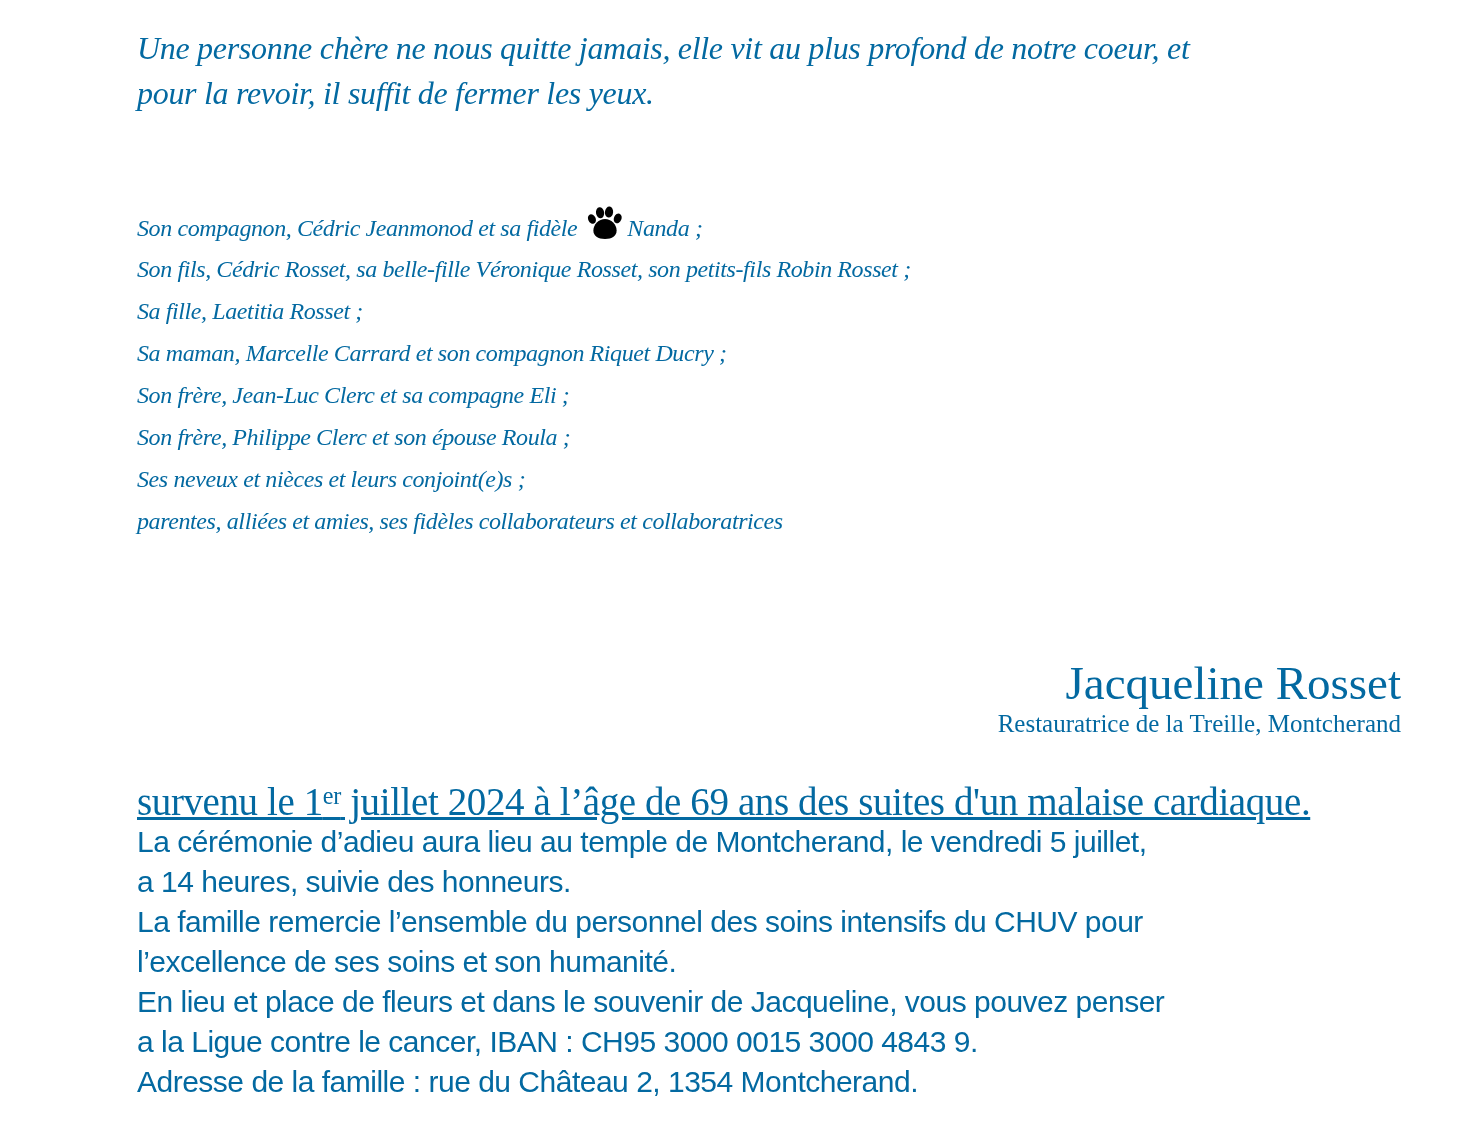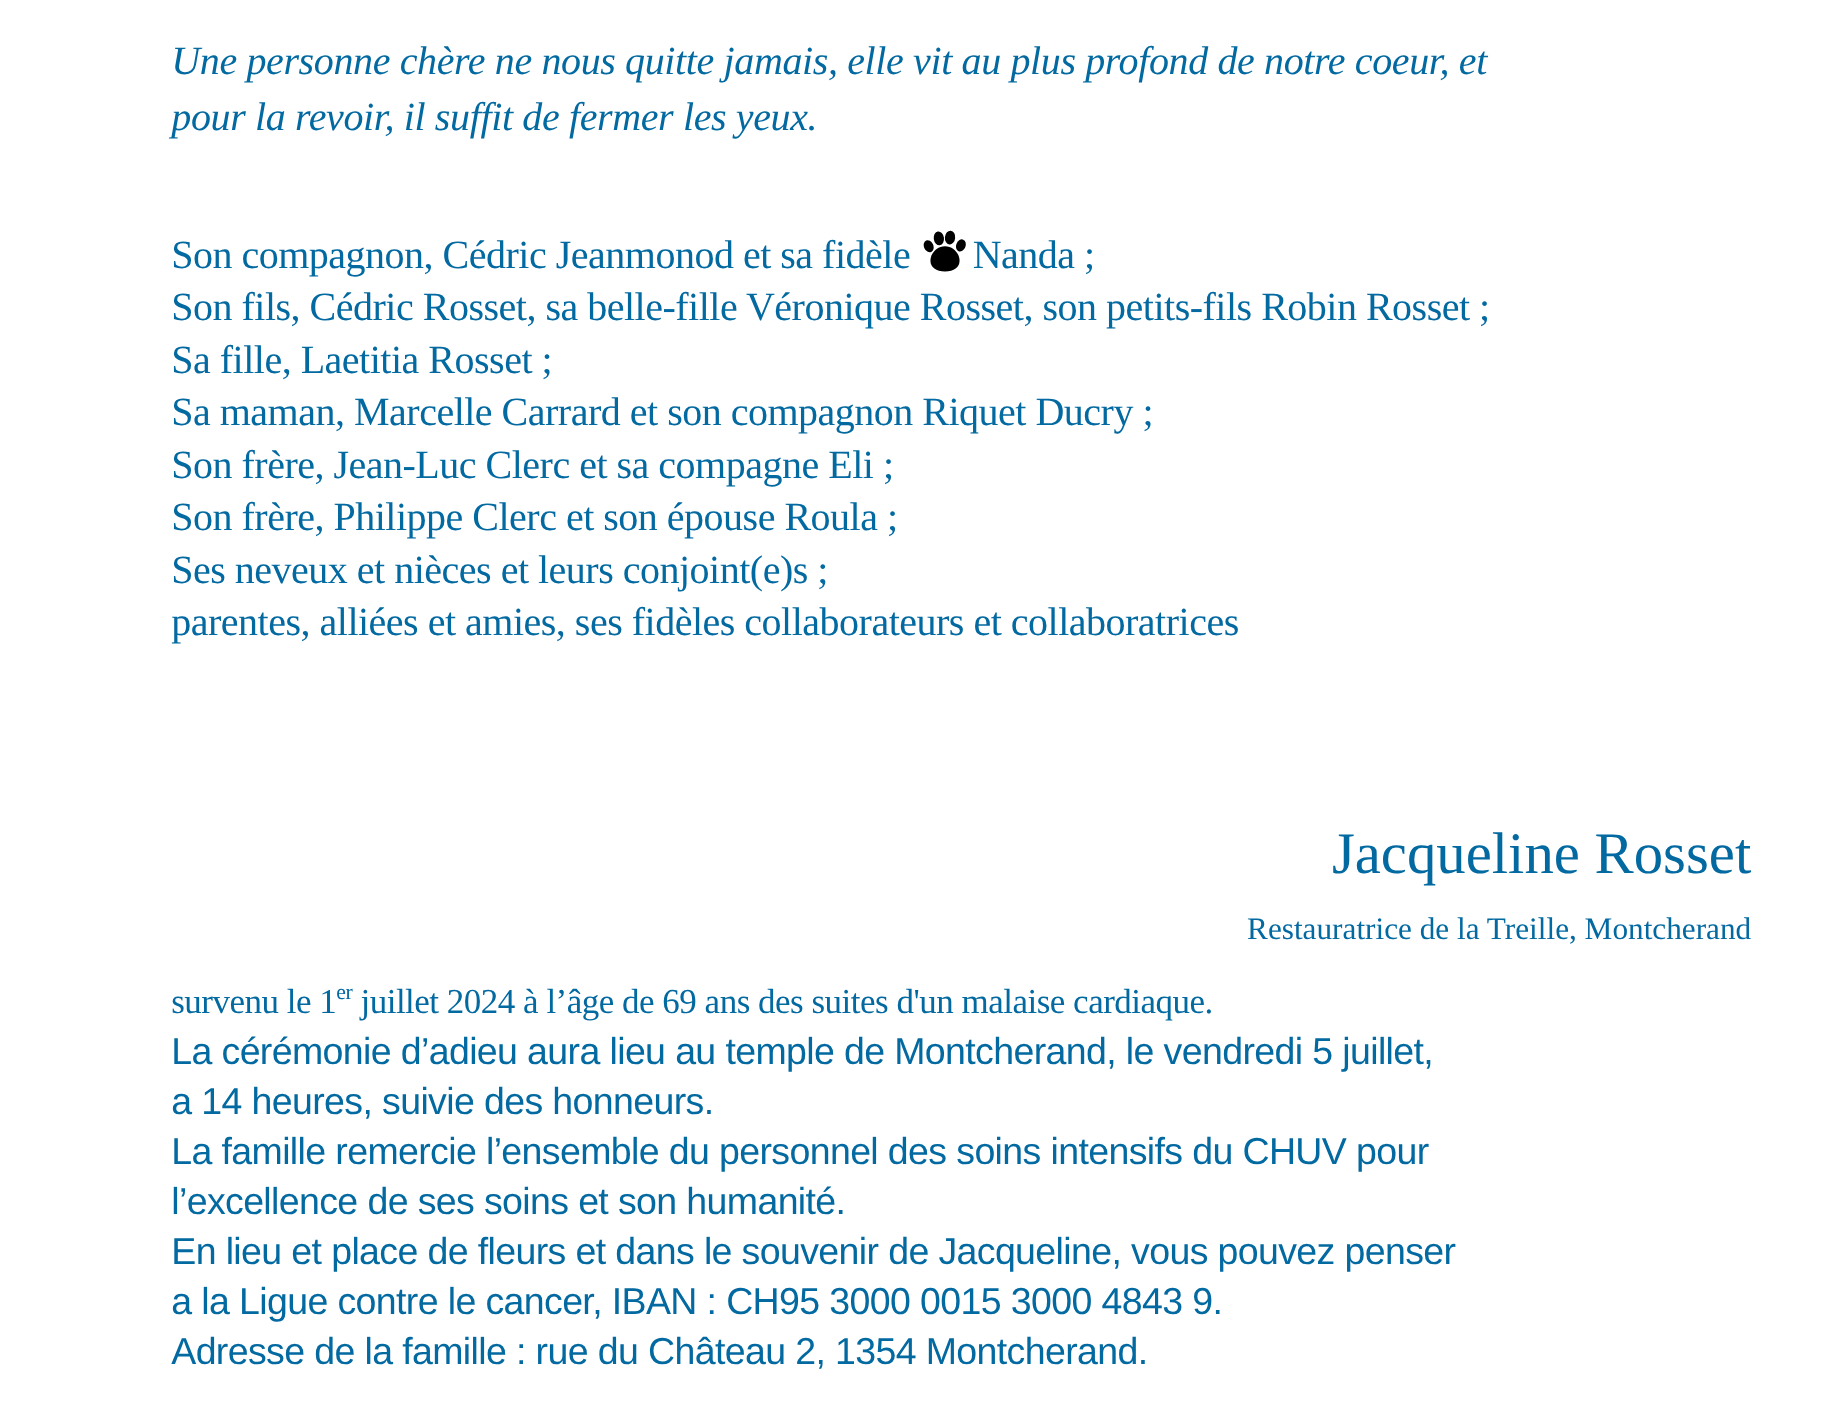--- a/index.html
+++ b/index.html
@@ -26,26 +26,27 @@
     font-size: 32px;
     line-height: 45px;
     letter-spacing: -0.3px;
     white-space: nowrap;
   }
 
   
   .mourners {
     position: absolute;
     left: 137px;
-    top: 182px;
+    top: 206px;
     font-family: "Liberation Serif", serif;
-    font-size: 32px;
+    font-size: 24px;
     line-height: 42px;
     letter-spacing: -0.4px;
     white-space: nowrap;
+    font-style: italic;
   }
   .mourners .line { height: 42px; }
 
   .paw {
     display: inline-block;
     width: 36px;
     height: 34px;
     margin: 0 4px 0 10px;
     vertical-align: -4px;
   }
@@ -59,39 +60,40 @@
     width: 1264px;
     text-align: right;
     font-family: "Liberation Serif", serif;
   }
   .deceased .name {
     font-size: 47px;
     line-height: 47px;
     letter-spacing: 0px;
   }
   .deceased .subtitle {
-    margin-top: 24px;
+    margin-top: 4px;
     font-size: 25px;
     line-height: 25px;
     font-family: Liberation Serif, serif;
   }
 
   
   .details {
     position: absolute;
     left: 137px;
     top: 782px;
     white-space: nowrap;
   }
   .details .serif-line {
     font-family: "Liberation Serif", serif;
-    font-size: 28px;
+    font-size: 39px;
     line-height: 40px;
     height: 40px;
     letter-spacing: -0.4px;
+    text-decoration: underline;
   }
   .details .serif-line sup {
     font-size: 0.62em;
     line-height: 0;
     vertical-align: 11px;
   }
   .details .sans-line {
     font-family: "Liberation Sans", sans-serif;
     font-size: 30px;
     line-height: 40px;

